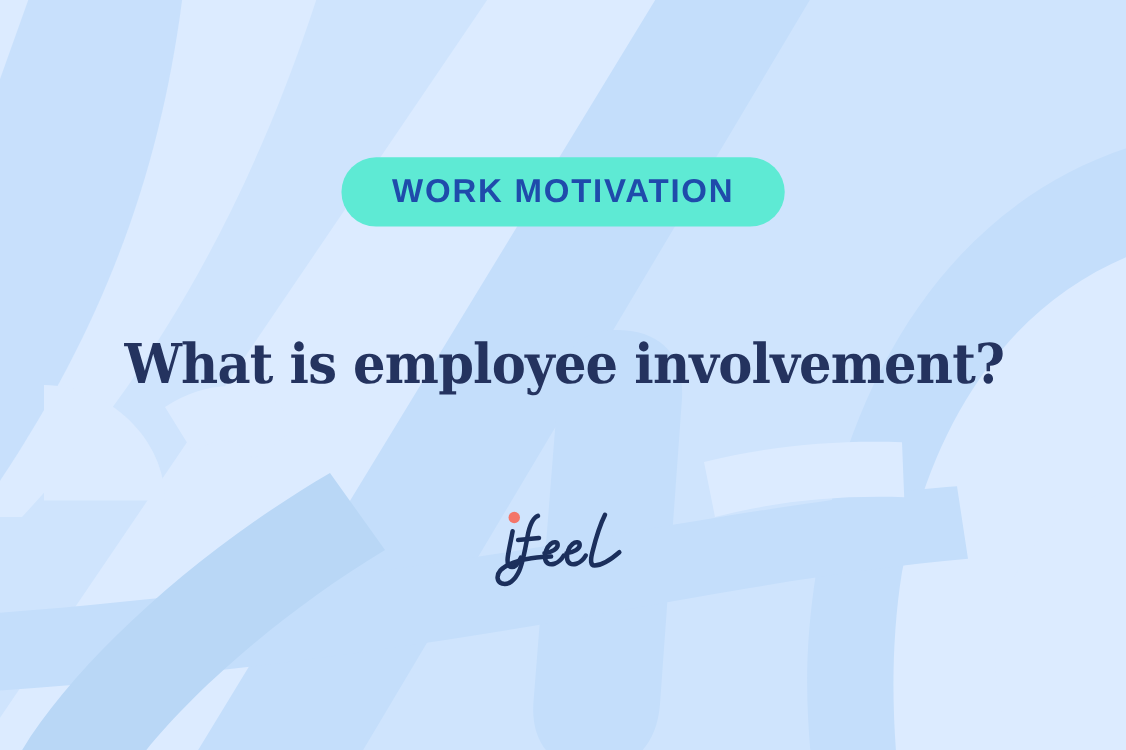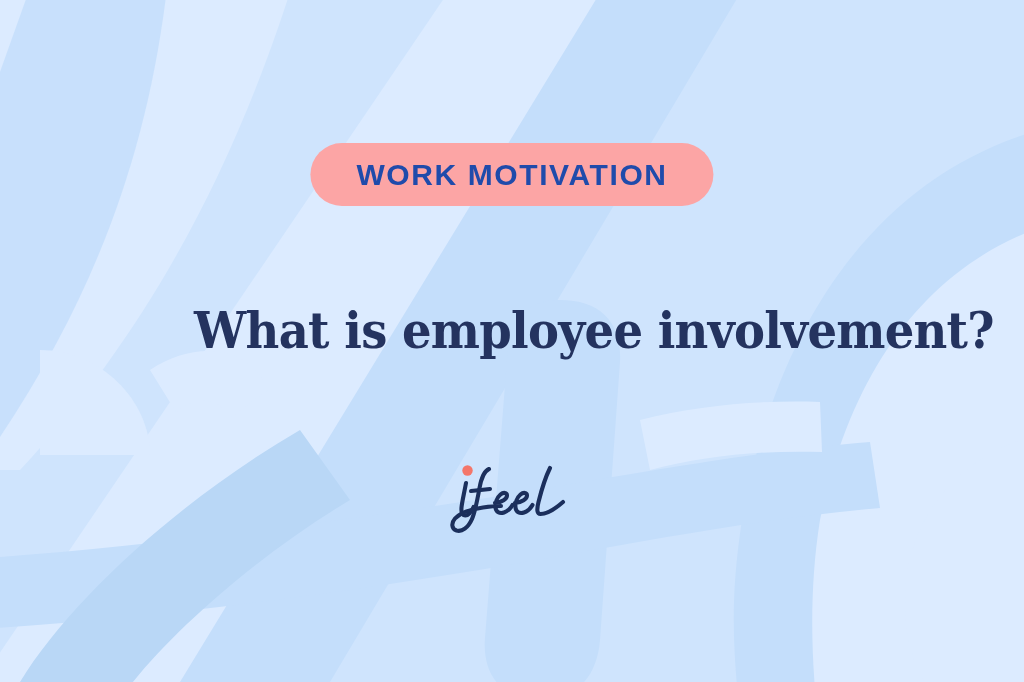--- a/index.html
+++ b/index.html
@@ -39,41 +39,41 @@
   #category-badge {
     position: absolute;
     left: 50%;
     transform: translateX(-50%);
     top: 143px;
     height: 63px;
     display: flex;
     align-items: center;
     justify-content: center;
     padding: 0 46px;
-    background: #fca5a5;
+    background: #5eead4;
     border-radius: 999px;
     box-sizing: border-box;
   }
   #category-badge-label {
     font-family: "Liberation Sans", sans-serif;
     font-weight: bold;
     font-size: 30px;
     letter-spacing: 1.6px;
     color: #1f4bab;
     white-space: nowrap;
     line-height: 1;
   }
 
   
   #headline {
     position: absolute;
     left: 1px;
     right: 0;
     top: 303px;
-    text-align: right;
+    text-align: center;
   }
   #headline-text {
     font-family: "DejaVu Serif", "Liberation Serif", serif;
     font-weight: bold;
     font-size: 50px;
     letter-spacing: -0.8px;
     color: #24335f;
     line-height: 1.12;
     display: inline-block;
     transform: scaleX(0.93);

